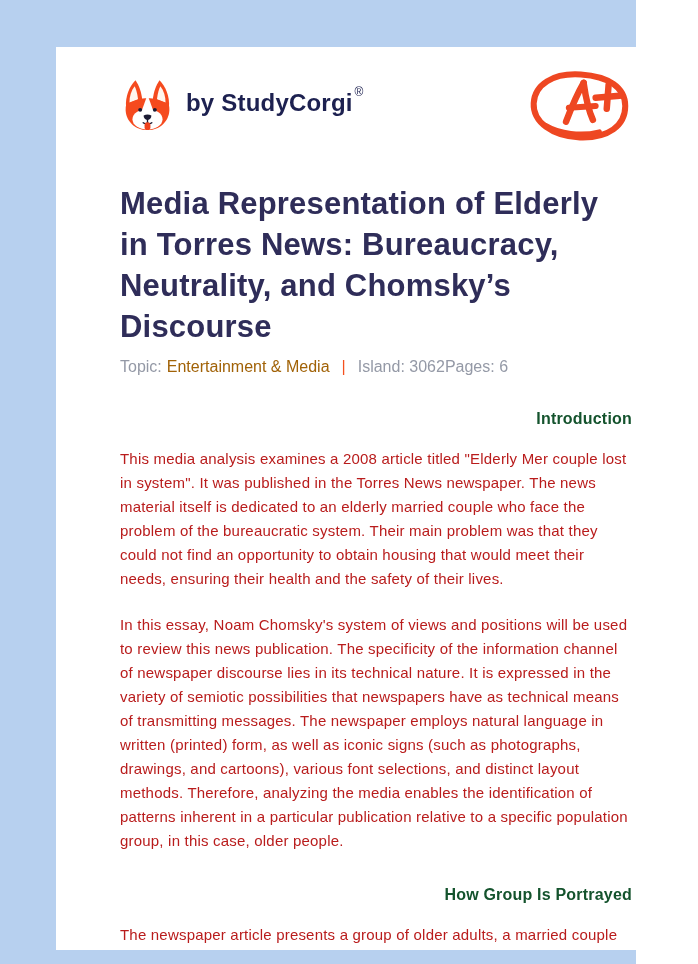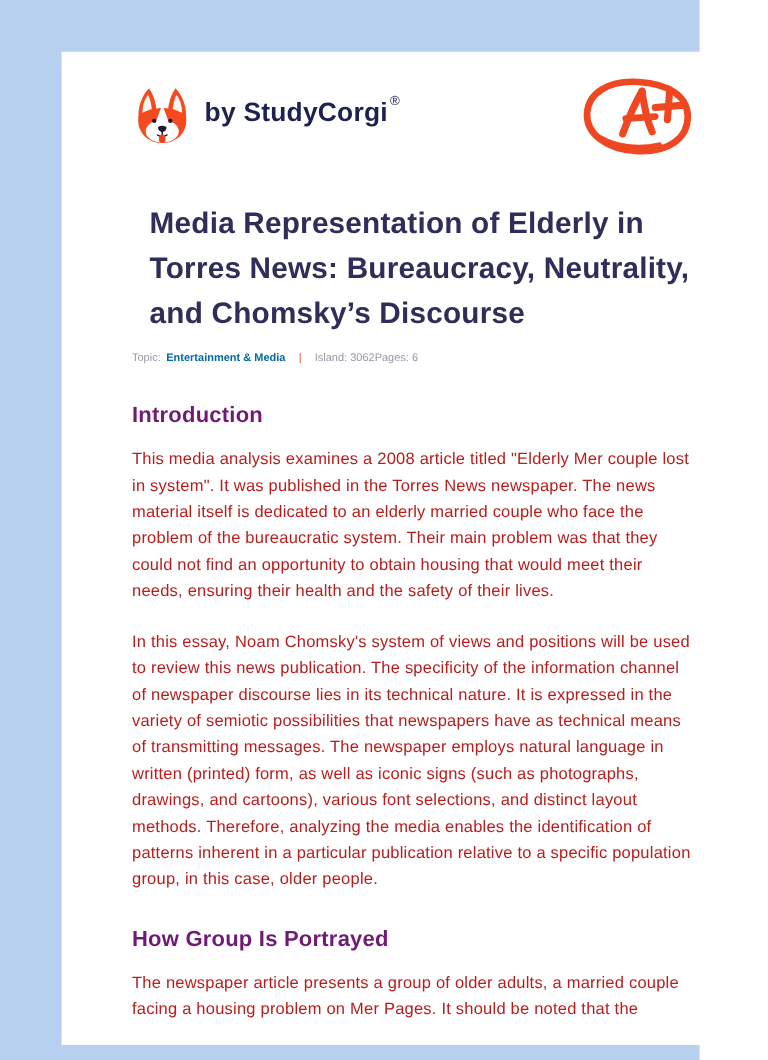--- a/index.html
+++ b/index.html
@@ -50,56 +50,56 @@
     color: #1d2150;
     vertical-align: super;
     position: relative;
     top: -6px;
     margin-left: 2px;
   }
   .grade-svg { width: 106px; height: 74px; display: block; }
   .essay-title {
     margin-top: 38px;
     max-width: 552px;
-    font-size: 27px;
+    font-size: 31px;
     line-height: 41px;
     font-weight: 700;
     letter-spacing: 0.2px;
     color: #2f2d59;
-    margin-left: 16px;
   }
   .meta-row {
     margin-top: 10px;
-    font-size: 10px;
+    font-size: 16px;
     line-height: 20px;
     color: #9499a6;
     display: flex;
     align-items: center;
   }
   .meta-label { color: #9499a6; }
   .topic-link {
-    color: #0369a1;
-    font-weight: 700;
+    color: #a16207;
+    font-weight: 400;
     text-decoration: none;
     margin-left: 5px;
     cursor: pointer;
   }
   .meta-pipe {
     color: #f4501e;
     margin: 0 12px;
   }
   .meta-gray { color: #9499a6; }
   .meta-gap { }
   .section-heading {
     margin-top: 29px;
-    font-size: 20px;
+    font-size: 16px;
     line-height: 26px;
     font-weight: 700;
     letter-spacing: 0.2px;
-    color: #701a75;
+    color: #14532d;
+    text-align: right;
   }
   .body-paragraph {
     margin-top: 15px;
     margin-bottom: 22px;
     width: 514px;
     font-size: 15px;
     line-height: 24px;
     letter-spacing: 0.2px;
     color: #b91c1c;
   }

